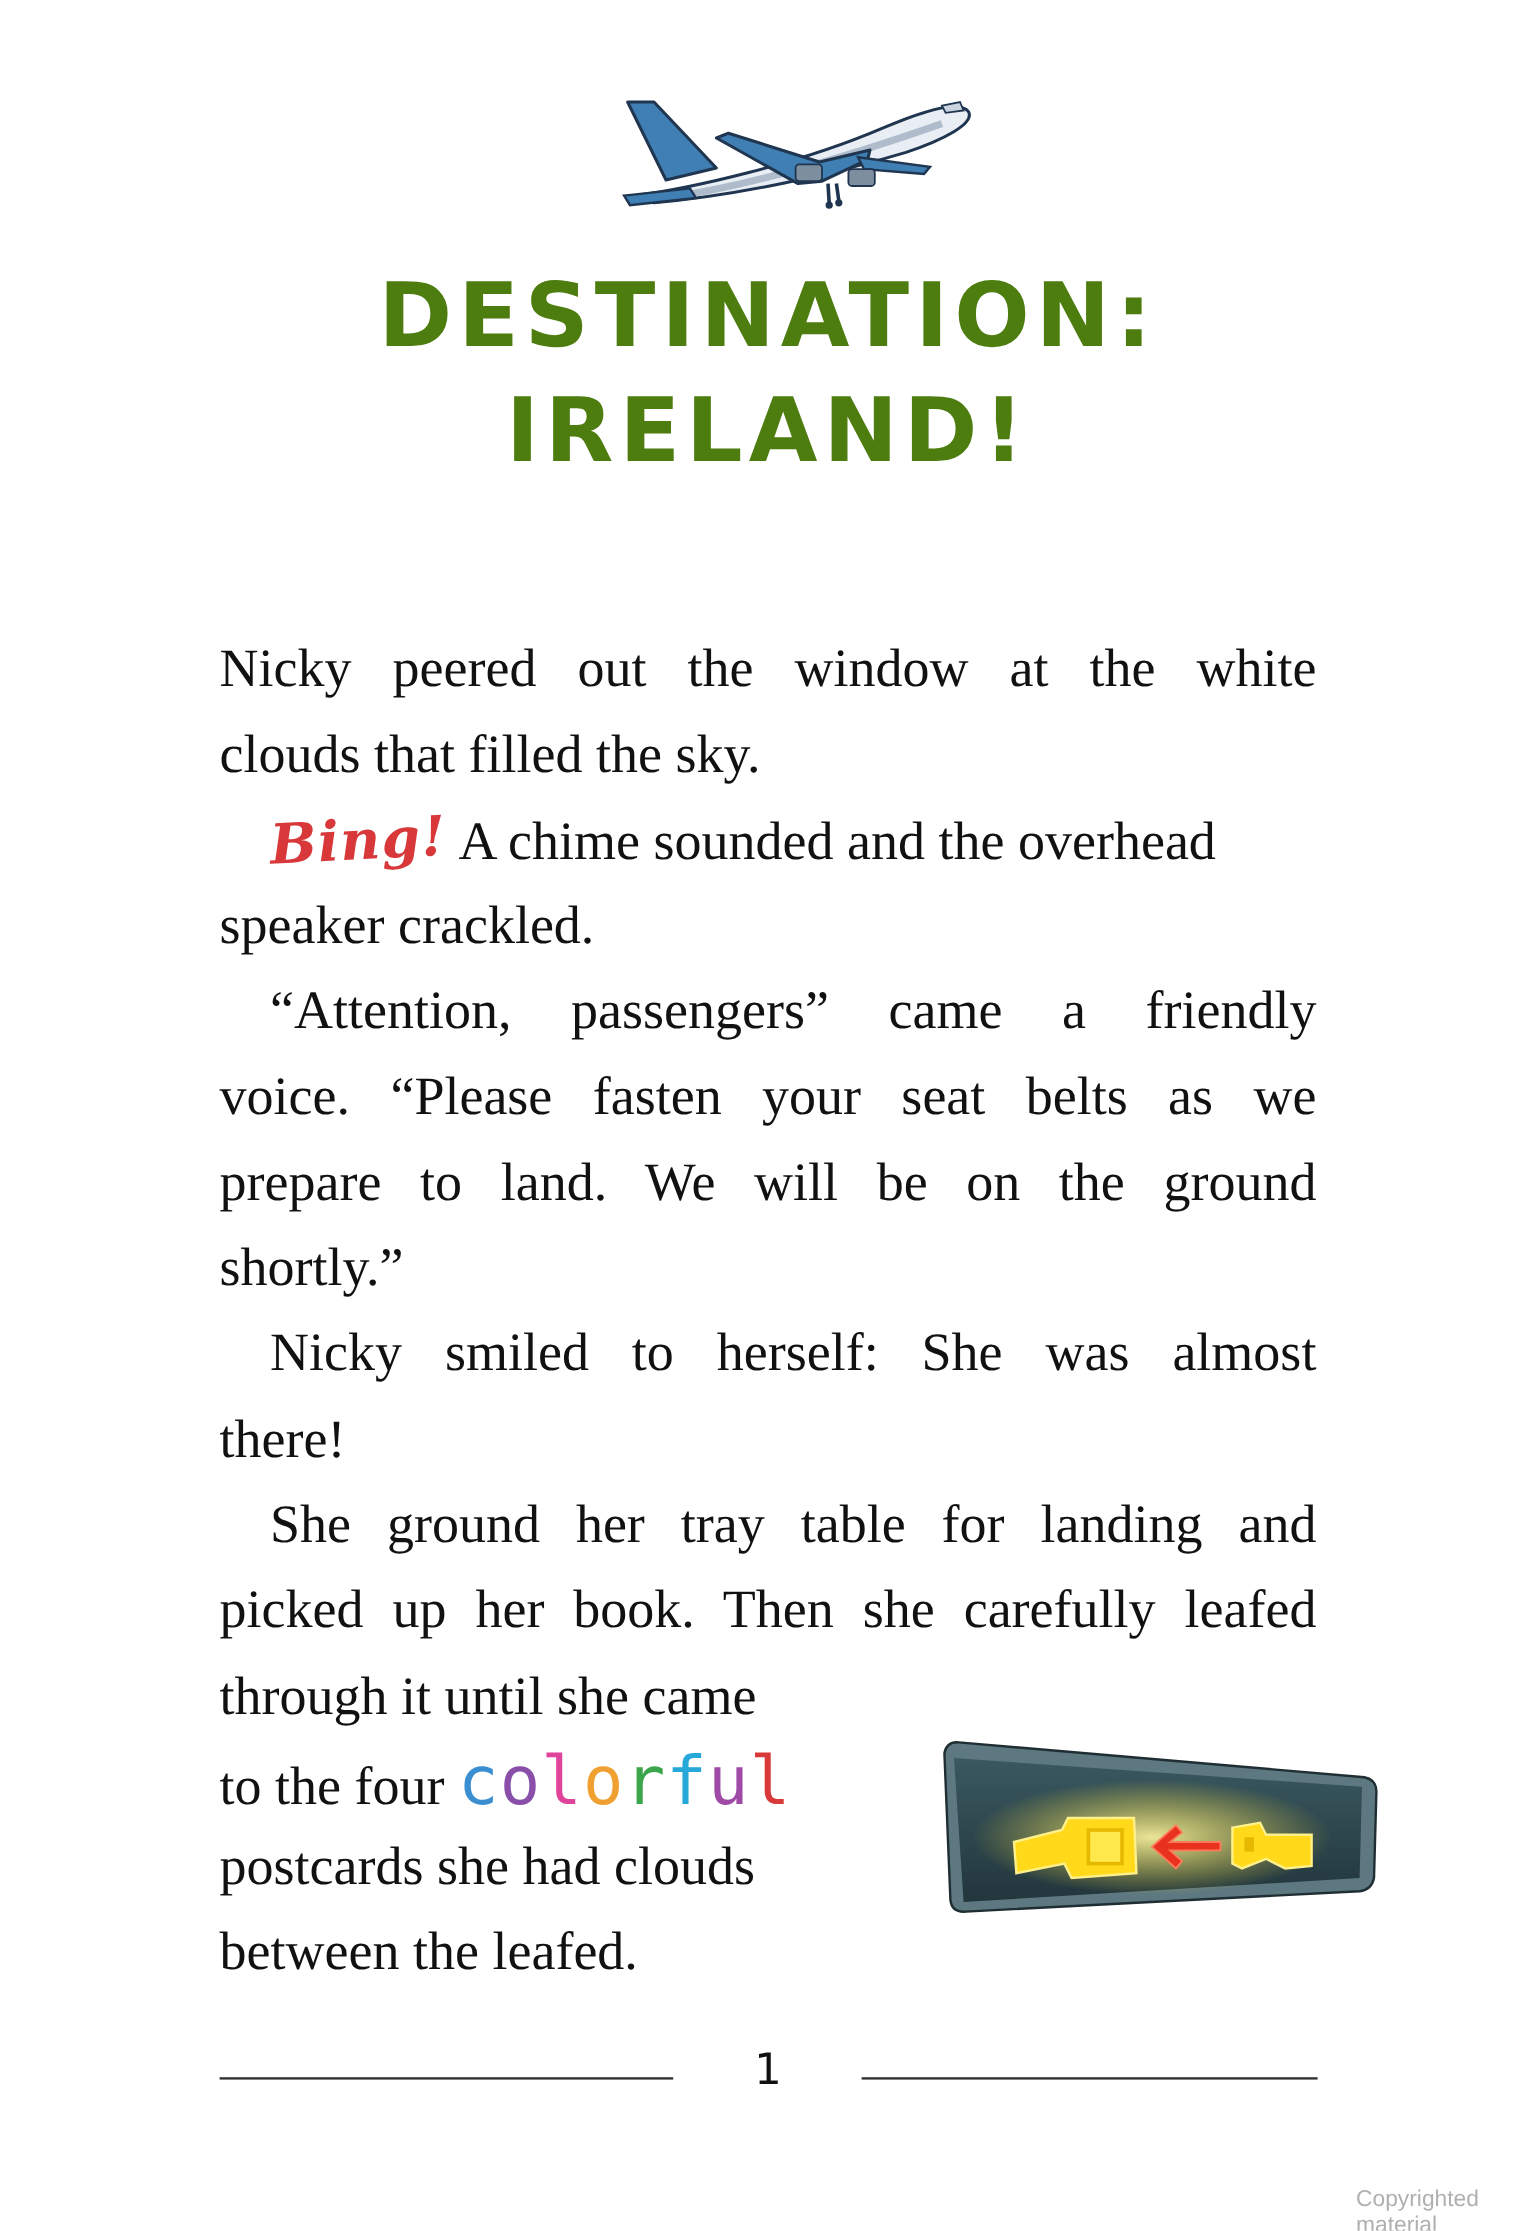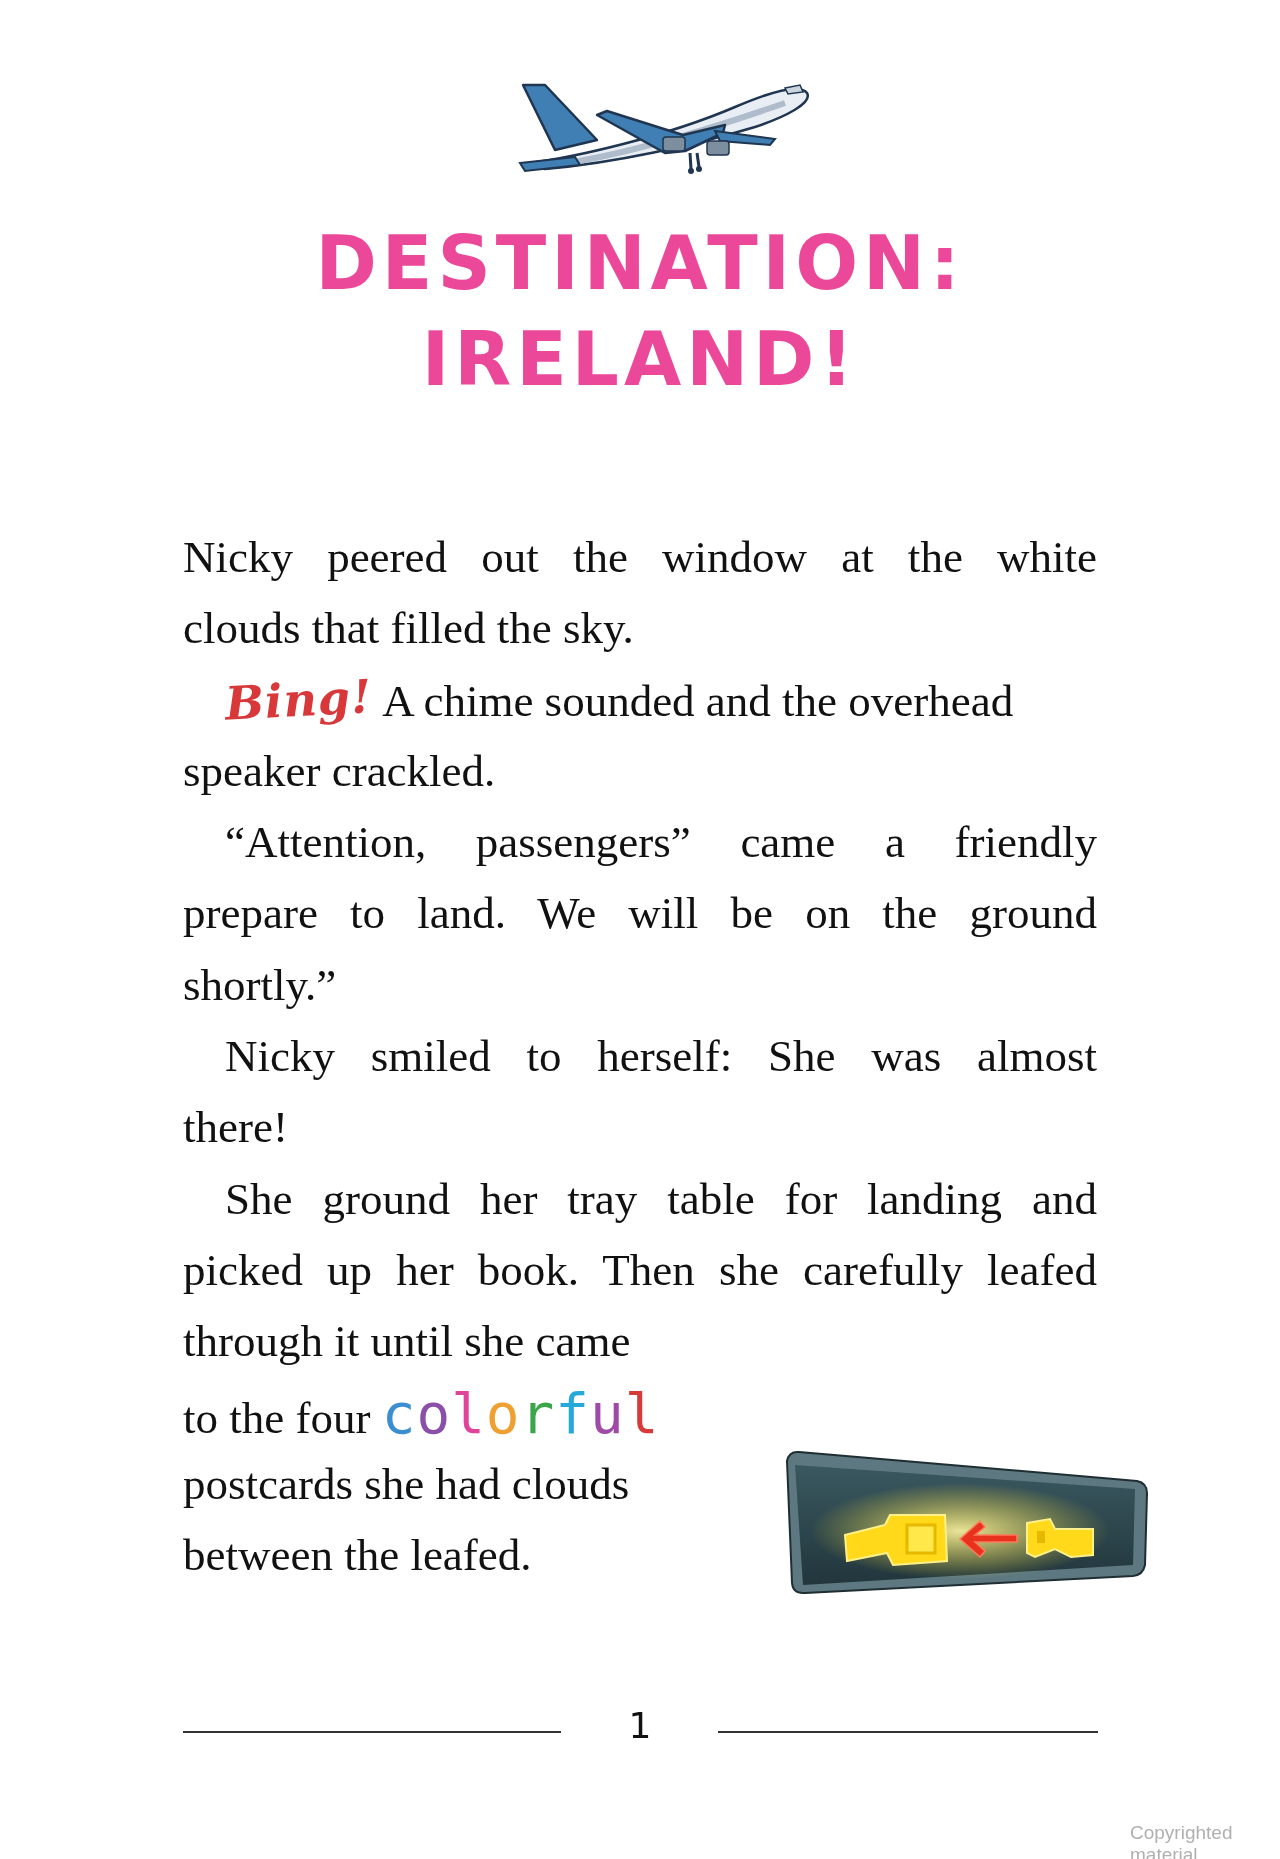--- a/index.html
+++ b/index.html
@@ -3,21 +3,21 @@
 <meta charset="utf-8">
 <style>
   html, body { margin: 0; padding: 0; background: #ffffff; }
   body { width: 1280px; height: 1859px; position: relative; overflow: hidden; }
   .page { position: absolute; left: 0; top: 0; width: 1280px; height: 1859px; background: #fff; }
 
   .plane { position: absolute; left: 485px; top: 45px; width: 330px; height: 130px; }
 
   .title { position: absolute; left: 0; top: 215px; width: 1280px; text-align: center;
     font-family: "DejaVu Sans", sans-serif; font-weight: bold; font-size: 74px;
-    line-height: 96px; color: #ec4899; letter-spacing: 5px; }
+    line-height: 96px; color: #4d7c0f; letter-spacing: 5px; }
   .title span { display: block; }
 
   .body { position: absolute; left: 183px; top: 522px; width: 914px;
     font-family: "Liberation Serif", serif; font-size: 45px; line-height: 71.3px; color: #111; }
   .line { display: block; height: 71.3px; white-space: nowrap; }
   .just { text-align: justify; text-align-last: justify; }
   .indent { padding-left: 42px; }
   .bing { font-family: "DejaVu Serif", serif; font-weight: bold; color: #d8383a;
     font-size: 46px; letter-spacing: 1px; font-style: italic; margin-right: 10px;
     display: inline-block; transform: rotate(-3deg); }
@@ -68,20 +68,21 @@
   <div class="body">
     <span class="line just">Nicky peered out the window at the white</span>
     <span class="line">clouds that filled the sky.</span>
 
     <span class="line indent">
       <span class="bing">Bing!</span><span>A chime sounded and the overhead</span>
     </span>
     <span class="line">speaker crackled.</span>
 
     <span class="line just indent">“Attention, passengers” came a friendly</span>
+    <span class="line just">voice. “Please fasten your seat belts as we</span>
     <span class="line just">prepare to land. We will be on the ground</span>
     <span class="line">shortly.”</span>
 
     <span class="line just indent">Nicky smiled to herself: She was almost</span>
     <span class="line">there!</span>
 
     <span class="line just indent">She ground her tray table for landing and</span>
     <span class="line just">picked up her book. Then she carefully leafed</span>
     <span class="line">through it until she came</span>
     <span class="line">

